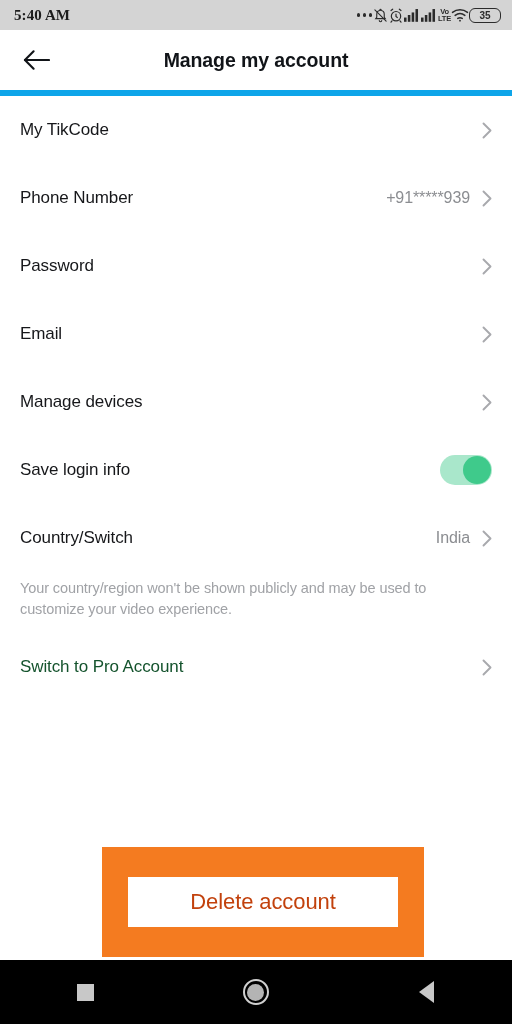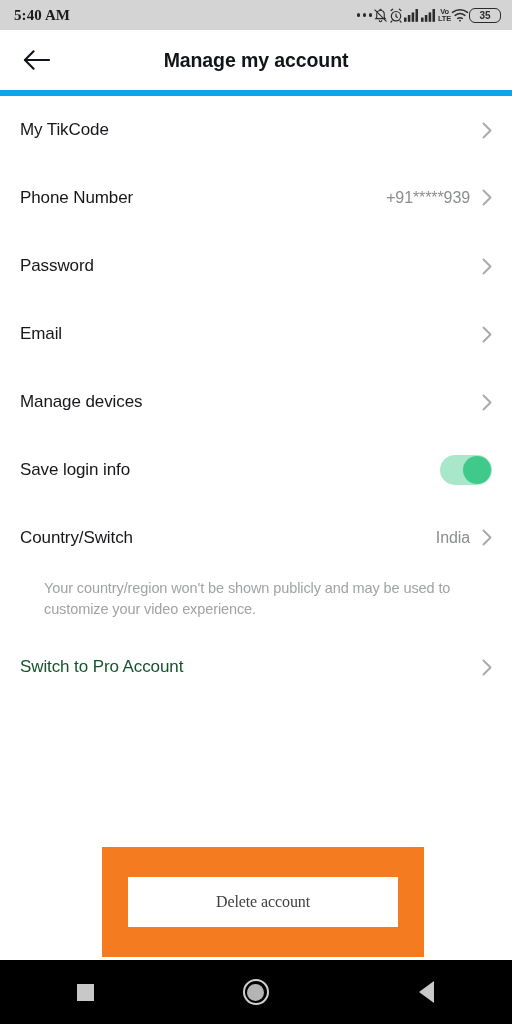--- a/index.html
+++ b/index.html
@@ -51,30 +51,30 @@
   }
 
   
   .list{ padding:0 20px; }
   .row{
     display:flex; align-items:center;
     min-height:68px;
     cursor:pointer;
   }
   .row-label{ font-size:17px; color:#16171a; letter-spacing:-.1px; }
-  .row-right{ margin-left:auto; display:flex; align-items:flex-start; gap:12px; }
+  .row-right{ margin-left:auto; display:flex; align-items:flex-end; gap:12px; }
   .row-value{ font-size:16px; color:#8b8d91; letter-spacing:-.1px; }
   .chev{ width:10px; height:17px; flex:0 0 auto; }
 
   .row.pro .row-label{ color:#14532d; }
 
   .row.desc-row{ min-height:44px; padding-top:6px; }
   .desc{
     font-size:14.5px; color:#a0a2a6; line-height:1.42;
-    padding:0 14px 14px 0; letter-spacing:-.1px;margin-left:24px;
+    padding:0 14px 14px 0; letter-spacing:-.1px;
   }
 
   
   .toggle{
     width:52px; height:30px; border-radius:15px;
     background:#a9e7cb; position:relative; cursor:pointer; flex:0 0 auto;
   }
   .toggle .knob{
     position:absolute; top:1px; right:1px;
     width:28px; height:28px; border-radius:50%;
@@ -87,21 +87,21 @@
     width:322px; height:110px;
     background:#f47b20;
     display:flex; align-items:center; justify-content:center;
   }
   .delete-btn{
     width:270px; height:50px;
     background:#ffffff;
     display:flex; align-items:center; justify-content:center;
     cursor:pointer;
   }
-  .delete-btn span{ font-size:16px; color:#404040; letter-spacing:-.1px;font-family:Liberation Serif, serif; }
+  .delete-btn span{ font-size:22px; color:#c2410c; letter-spacing:-.1px; }
 
   
   .navbar{
     position:absolute; left:0; bottom:0;
     width:512px; height:64px; background:#000;
     display:flex; align-items:center; justify-content:center; gap:0;
   }
   .navbar .nav-item{
     width:33.33%; height:100%;
     display:flex; align-items:center; justify-content:center; cursor:pointer;

